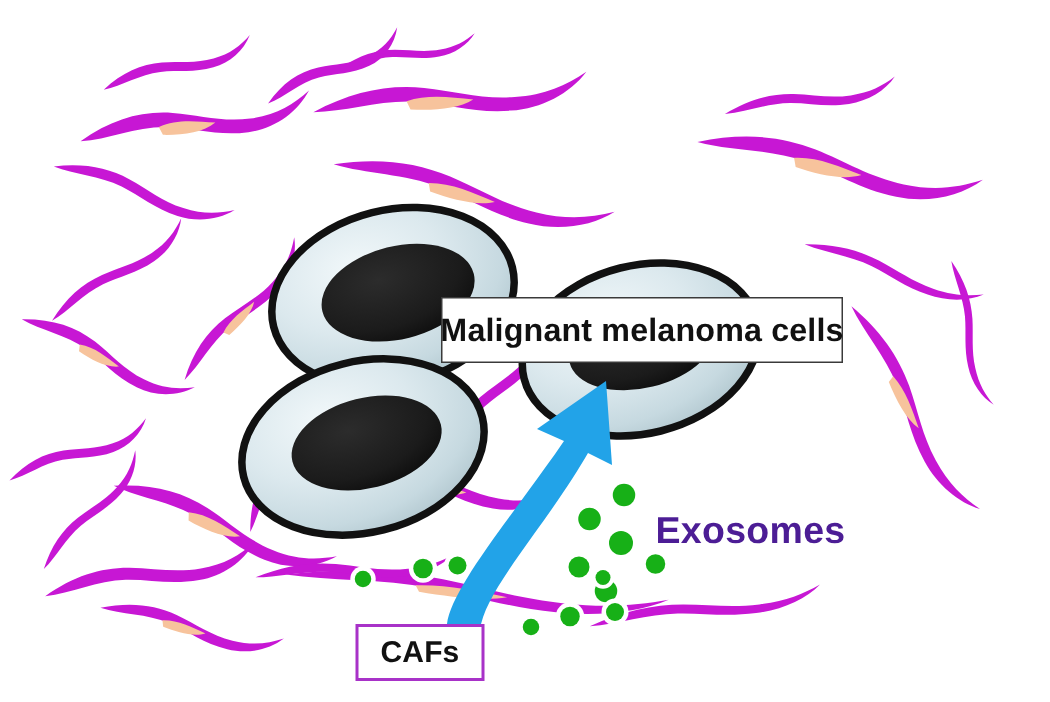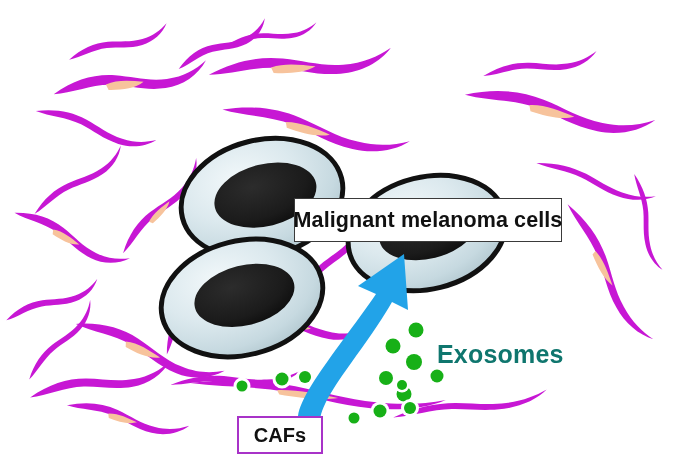--- a/index.html
+++ b/index.html
@@ -54,21 +54,21 @@
     height: 38px;
     border: 2px solid #a832c8;
     font-size: 20px;
   }
   #label-exosomes {
     position: absolute;
     left: 437px;
     top: 340px;
     font-size: 25px;
     font-weight: bold;
-    color: #0f766e;
+    color: #4c1d95;
     white-space: nowrap;
     letter-spacing: 0.2px;
   }
 </style>
 </head>
 <body>
 
 <div id="figure-root">
 
   <svg id="figure-svg" viewBox="0 0 700 468" xmlns="http://www.w3.org/2000/svg">

